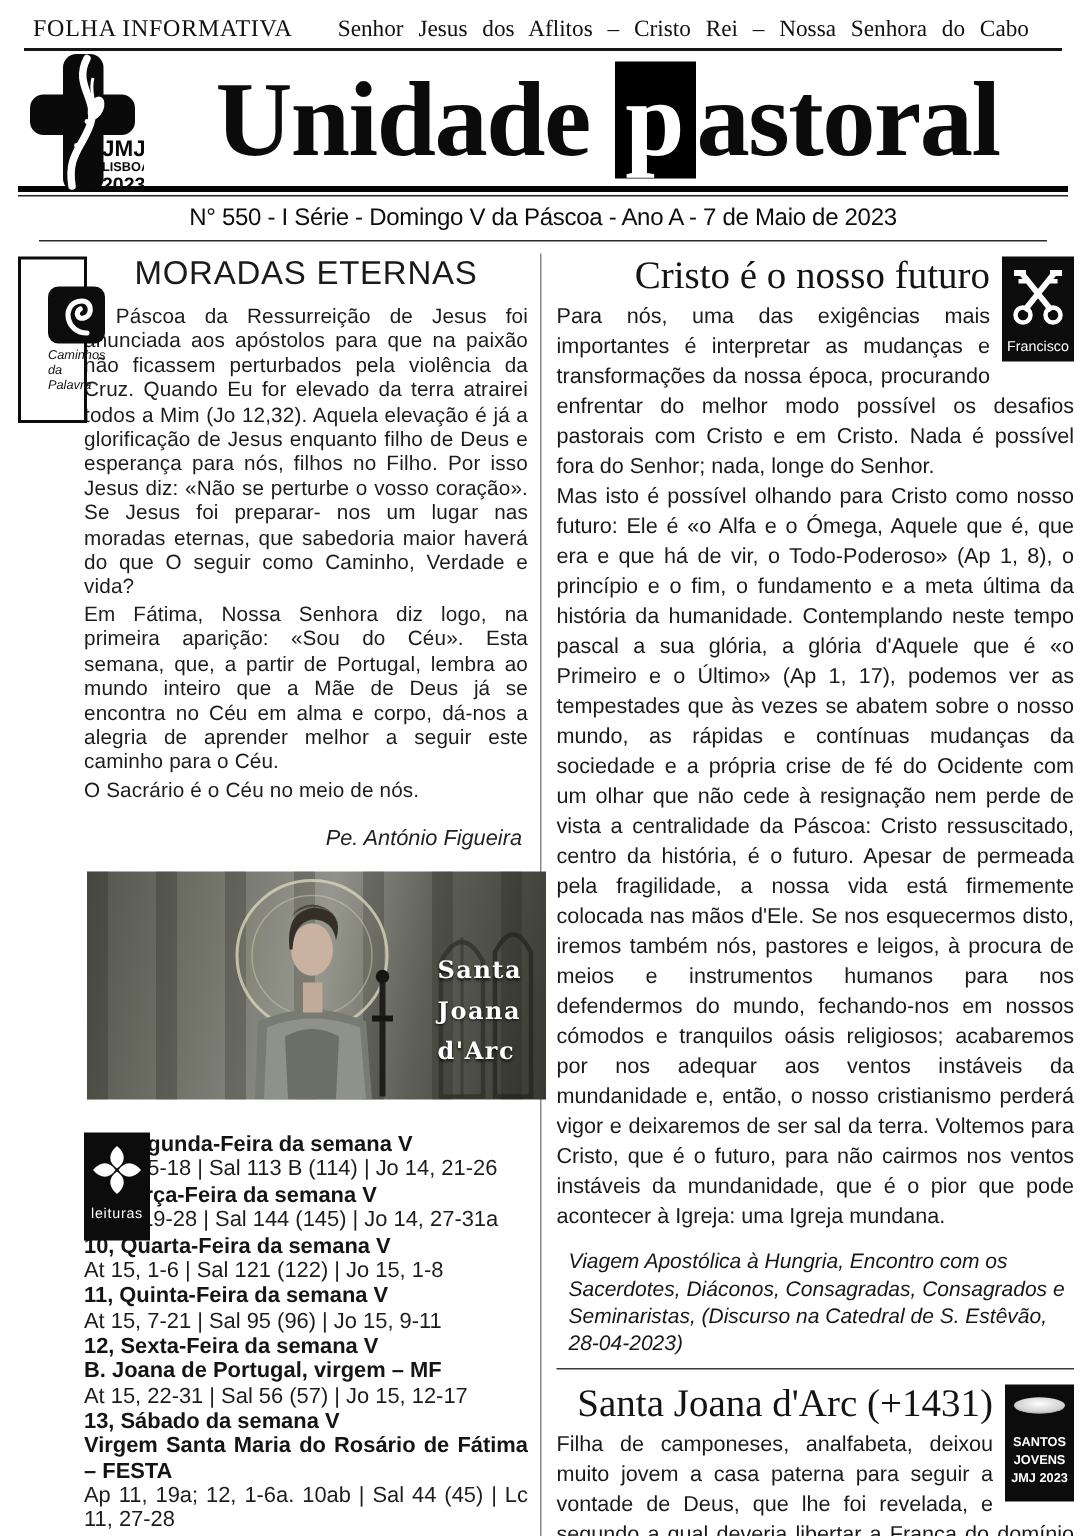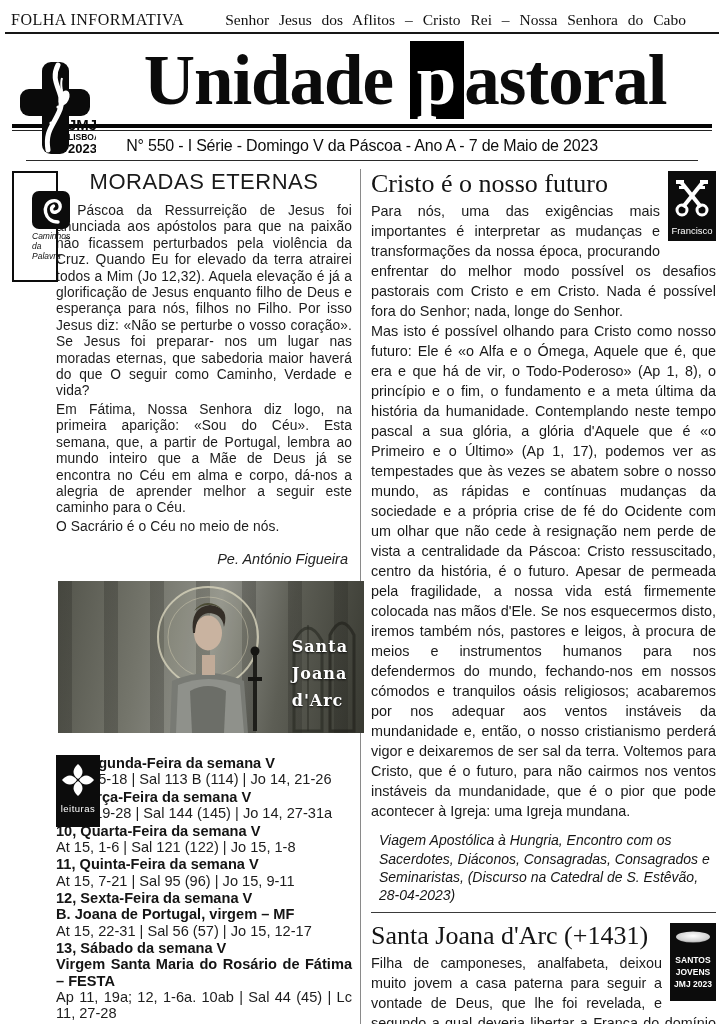--- a/index.html
+++ b/index.html
@@ -5,31 +5,31 @@
   * { margin:0; padding:0; box-sizing:border-box; }
   html,body { background:#e8e8e8; }
   .page {
     position:relative; width:724px; height:1024px; margin:0 auto;
     background:#ffffff; color:#111; overflow:hidden;
     font-family:"Liberation Sans", sans-serif;
   }
   
   .topline {
     display:flex; align-items:baseline; gap:14px;
-    margin:0 5px; padding:11px 6px 3px 6px;
+    margin:0 16px; padding:11px 6px 3px 6px;
     border-bottom:2px solid #161616;
     font-family:"Liberation Serif", serif;
   }
   .kicker { font-size:16px; letter-spacing:.5px; white-space:nowrap; }
   .parishes { flex:1; text-align:center; font-size:15.5px; word-spacing:6px; white-space:nowrap; }
   .masthead {
     position:relative; margin:0 12px; height:94px;
     border-bottom:4px solid #050505;
   }
-  .masthead .logo { position:absolute; left:6px; top:0px; z-index:2;margin-top:26px; }
+  .masthead .logo { position:absolute; left:6px; top:0px; z-index:2; }
   .title {
     padding-left:86px; text-align:center; white-space:nowrap;
     font-family:"Liberation Serif", serif; font-weight:bold;
     font-size:71px; line-height:92px; letter-spacing:-1px; color:#0b0b0b;
   }
   .title .inv { background:#000; color:#fff; padding:0 9px 0 7px; }
   .thinline { height:1px; background:#222; margin:2px 12px 0 12px; }
   .issueline {
     text-align:center; font-size:16px; letter-spacing:-.2px;
     padding:6px 0 5px 0; color:#0d0d0d;
@@ -69,21 +69,21 @@
     text-shadow:0 1px 2px rgba(0,0,0,.8);
   }
   
   .readings { margin-top:22px; }
   .reading .t { font-weight:bold; font-size:14.6px; line-height:1.12; text-align:justify; color:#141414; }
   .reading .r { font-size:14.6px; line-height:1.12; text-align:justify; color:#1c1c1c; margin-bottom:1px; }
   
   .colR { padding:0 2px 0 2px; }
   h2.serif-head {
     font-family:"Liberation Serif", serif; font-weight:normal;
-    font-size:26px; text-align:left; color:#141414; margin-bottom:2px;
+    font-size:26px; text-align:right; color:#141414; margin-bottom:2px;
   }
   .colR p.body {
     font-size:14.4px; line-height:1.39; text-align:justify; color:#1a1a1a;
   }
   .attrib {
     font-style:italic; font-size:14px; line-height:1.3; 
     margin:10px 2px 8px 8px; color:#161616;
   }
   .hrule { height:1px; background:#3a3a3a; margin:6px 0 8px 0; }
   .float-r { float:right; margin:2px 0 6px 8px; }

